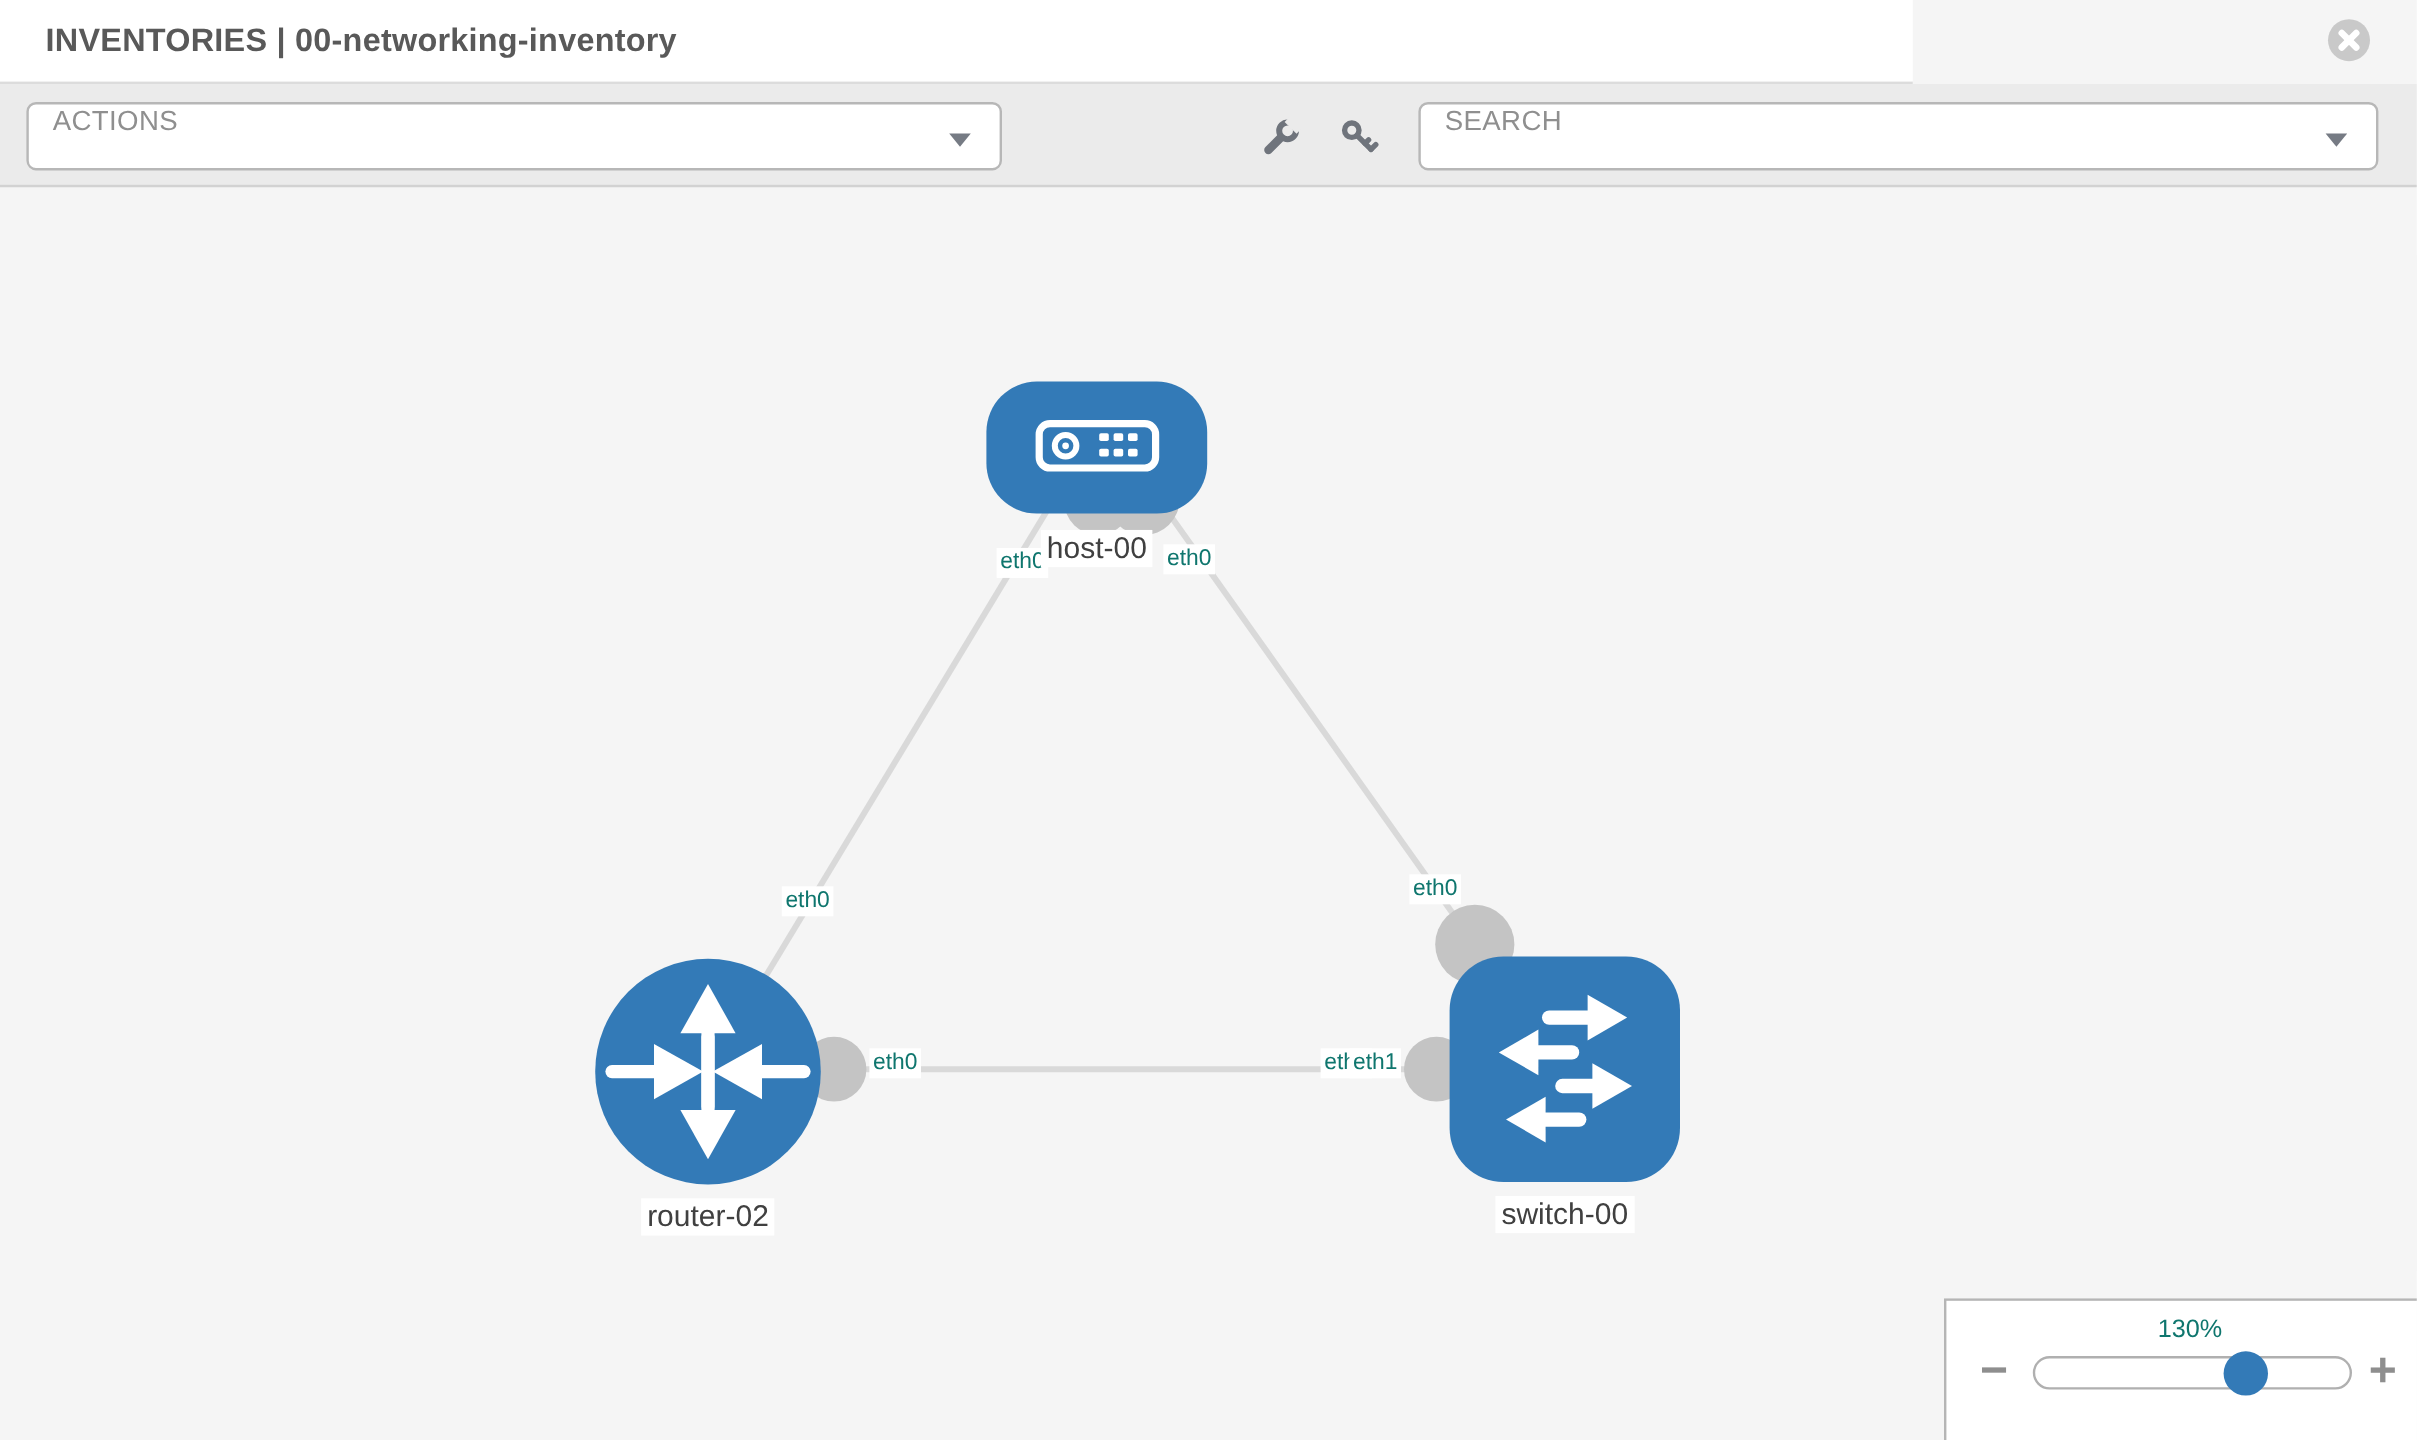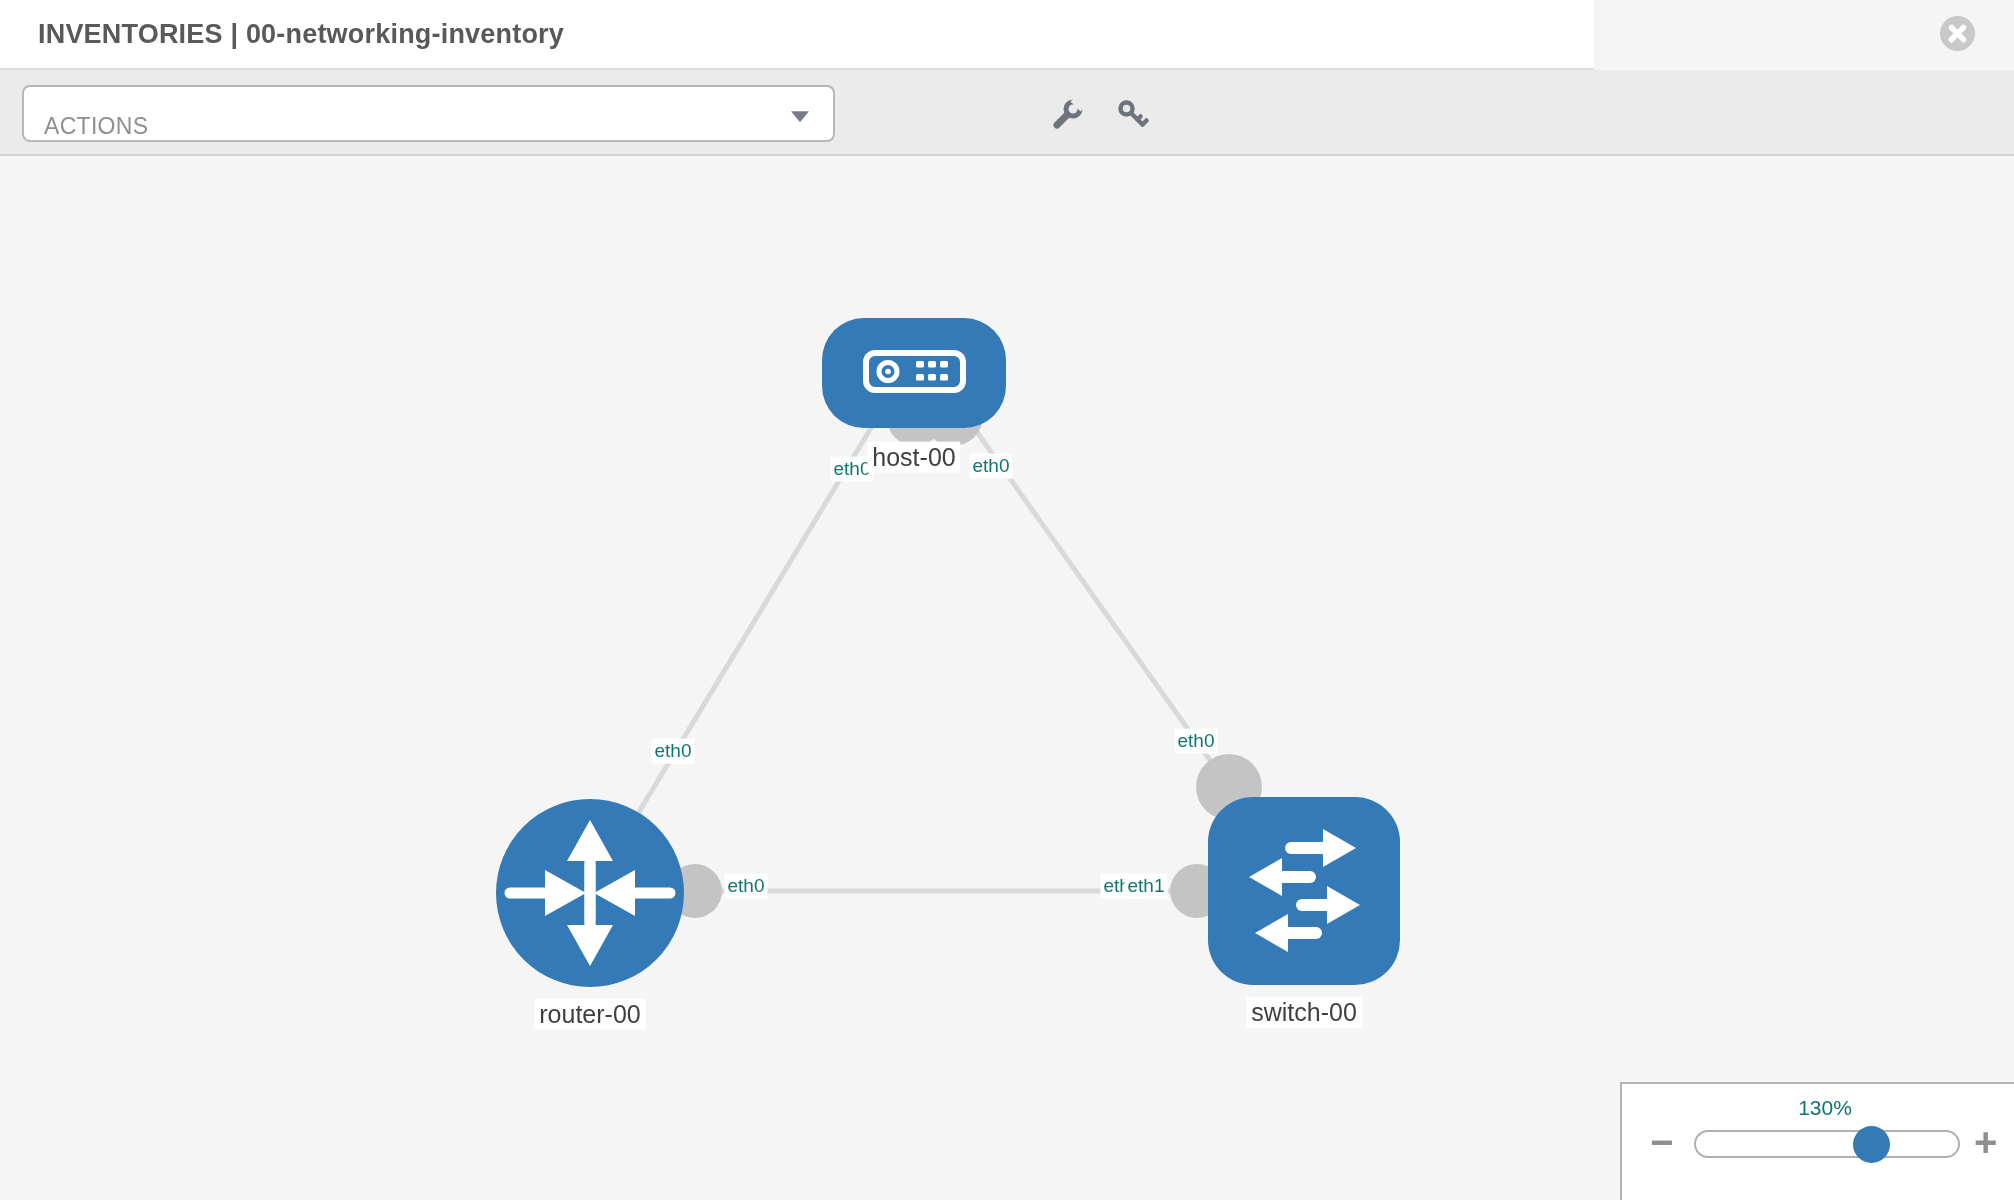--- a/index.html
+++ b/index.html
@@ -23,21 +23,21 @@
   }
 
   
   .toolbar {
     position:absolute; left:0; top:70px; width:2014px; height:86px;
     background:#ebebeb; border-bottom:2px solid #d2d2d2; z-index:30;
   }
   .select-box {
     position:absolute; top:15px; height:57px; background:#ffffff;
     border:2px solid #b7b7b7; border-radius:8px; cursor:pointer;
-    display:flex; align-items:flex-end;
+    display:flex; align-items:flex-start;
   }
   .select-box .sel-label {
     margin-left:20px; font-size:23px; color:#8f8f8f; letter-spacing:0.3px;
   }
   .caret {
     position:absolute; right:24px; top:50%; transform:translateY(-25%);
     width:0; height:0; border-left:9px solid transparent;
     border-right:9px solid transparent; border-top:11px solid #767b84;
   }
   .tool-icon { position:absolute; top:98px; width:34px; height:34px; cursor:pointer; }
@@ -142,21 +142,21 @@
         <polygon points="1249,877 1282,858 1282,896" stroke="none"></polygon>
         <line x1="1302" y1="905" x2="1329" y2="905"></line>
         <polygon points="1360,905 1327,886 1327,924" stroke="none"></polygon>
         <line x1="1316" y1="933" x2="1287" y2="933"></line>
         <polygon points="1255,933 1288,914 1288,952" stroke="none"></polygon>
       </g>
     </g>
   </svg>
 
   <div class="nlabel" style="left:914px; top:457px;text-align:center;">host-00</div>
-  <div class="nlabel" style="left:590px; top:1014px;">router-00</div>
+  <div class="nlabel" style="left:590px; top:1014px;">router-02</div>
   <div class="nlabel" style="left:1304px; top:1012px;">switch-00</div>
 
   <div class="iflabel" style="left:852px; top:469px;">eth0</div>
   <div class="iflabel" style="left:991px; top:466px;">eth0</div>
   <div class="iflabel" style="left:673px; top:751px;">eth0</div>
   <div class="iflabel" style="left:1196px; top:741px;">eth0</div>
   <div class="iflabel" style="left:746px; top:886px;">eth0</div>
 
   <div class="iflabel" style="left:1122px; top:886px;">eth0</div>
   <div class="iflabel over" style="left:1146px; top:886px;">eth1</div>
@@ -190,20 +190,24 @@
       <svg width="34" height="34" viewBox="0 0 34 34">
         <g stroke="#6f747c" stroke-linecap="round" fill="none">
           <circle cx="10.5" cy="10.5" r="6" stroke-width="4.5"></circle>
           <line x1="15" y1="15" x2="26.5" y2="26.5" stroke-width="4.5"></line>
           <line x1="26.5" y1="26.5" x2="30.5" y2="22.5" stroke-width="4.5"></line>
           <line x1="21.5" y1="21.5" x2="24.5" y2="18.5" stroke-width="4.5"></line>
         </g>
       </svg>
     </div>
 
+    <div class="select-box" style="left:1182px; width:800px;">
+      <span class="sel-label">SEARCH</span>
+      <span class="caret"></span>
+    </div>
   </div>
 
   <div class="zoom-panel">
     <div class="zoom-value">130%</div>
     <div class="zoom-minus">−</div>
     <div class="zoom-track">
       <div class="zoom-knob"></div>
     </div>
     <div class="zoom-plus">+</div>
   </div>

